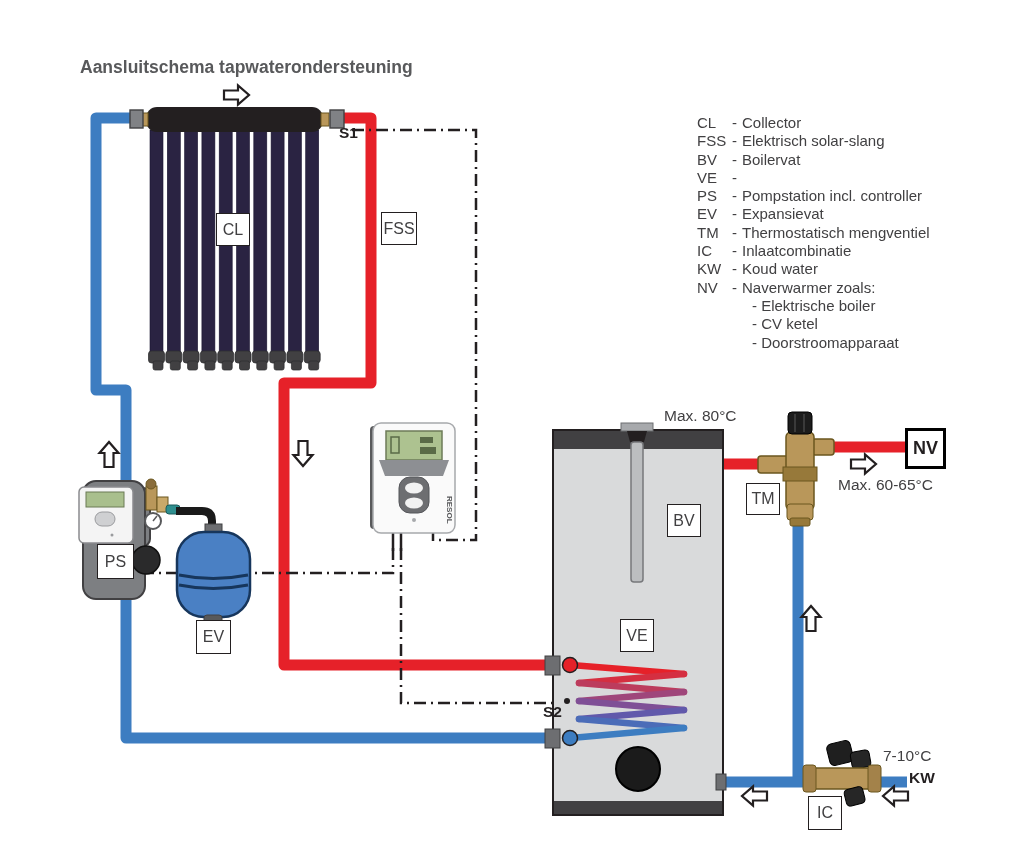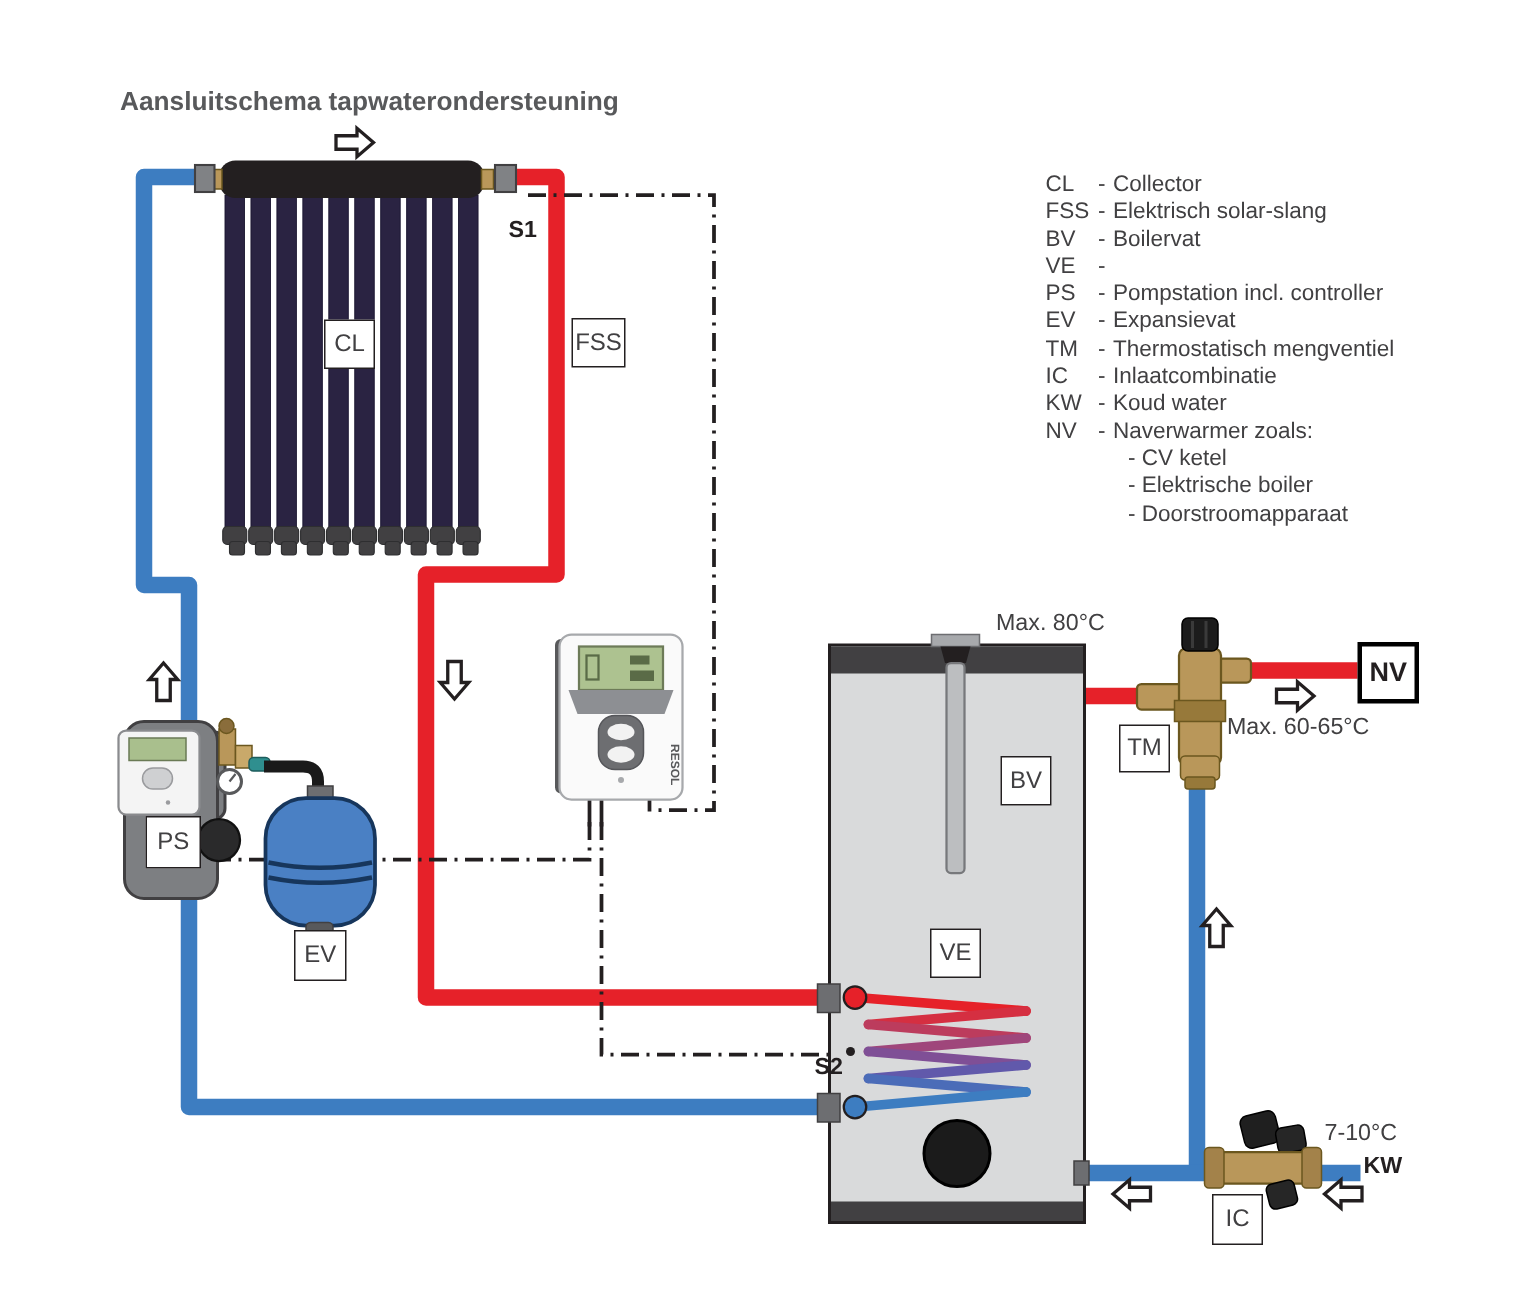--- a/index.html
+++ b/index.html
@@ -247,35 +247,35 @@
   <div class="legend-row">
         <span class="lg-abbr">KW</span>
         <span class="lg-dash">-</span>
         <span>Koud water</span>
       </div>
   <div class="legend-row">
         <span class="lg-abbr">NV</span>
         <span class="lg-dash">-</span>
         <span>Naverwarmer zoals:</span>
       </div>
+  <div class="lg-sub">- Elektrische boiler</div>
   <div class="lg-sub">- CV ketel</div>
-  <div class="lg-sub">- Elektrische boiler</div>
   <div class="lg-sub">- Doorstroomapparaat</div>
 </div>
 
 <div class="lbl" style="left:216px;top:213px;width:34px;height:33px;">CL</div>
 <div class="lbl" style="left:381px;top:212px;width:36px;height:33px;">FSS</div>
 <div class="lbl" style="left:97px;top:544px;width:37px;height:35px;">PS</div>
 <div class="lbl" style="left:196px;top:620px;width:35px;height:34px;">EV</div>
 <div class="lbl" style="left:667px;top:504px;width:34px;height:33px;">BV</div>
 <div class="lbl" style="left:620px;top:619px;width:34px;height:33px;">VE</div>
 <div class="lbl" style="left:746px;top:483px;width:34px;height:32px;">TM</div>
 <div class="lbl" style="left:808px;top:796px;width:34px;height:34px;">IC</div>
 <div class="lbl lbl-nv" style="left:905px;top:428px;width:41px;height:41px;">NV</div>
 
-<div class="txt bold" style="left:339px;top:145px;">S1</div>
+<div class="txt bold" style="left:339px;top:124px;">S1</div>
 <div class="txt bold" style="left:543px;top:703px;">S2</div>
 <div class="txt bold" style="left:909px;top:769px;">KW</div>
 <div class="txt" style="left:664px;top:407px;">Max. 80°C</div>
-<div class="txt" style="left:818px;top:476px;">Max. 60-65°C</div>
+<div class="txt" style="left:838px;top:476px;">Max. 60-65°C</div>
 <div class="txt" style="left:883px;top:747px;">7-10°C</div>
 
 </div>
 
 </body></html>

